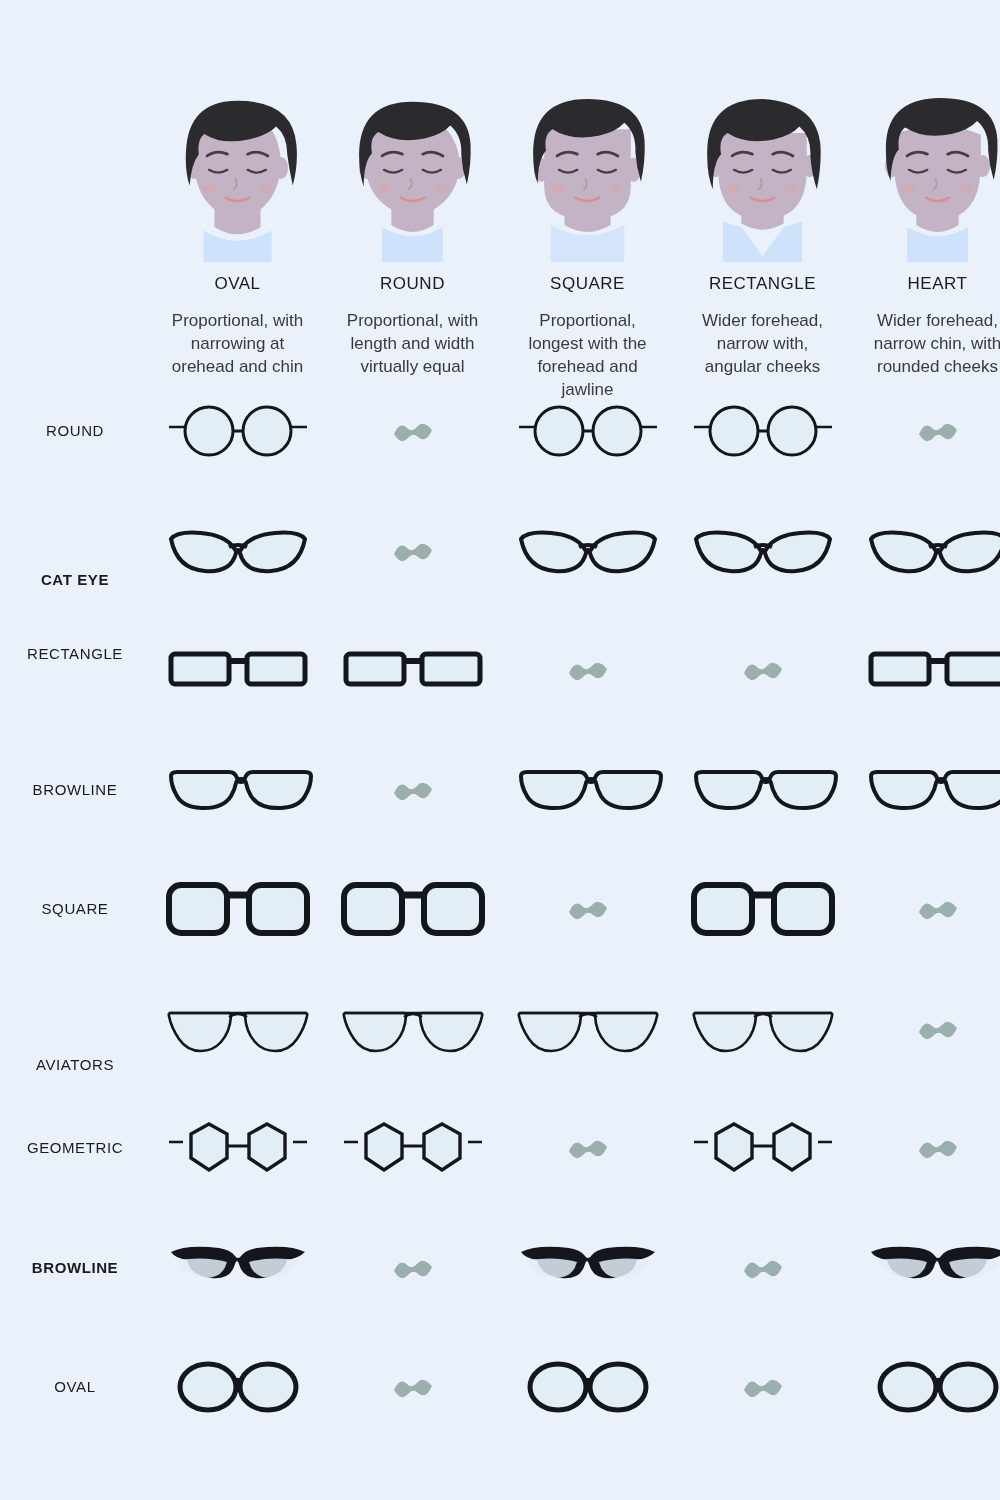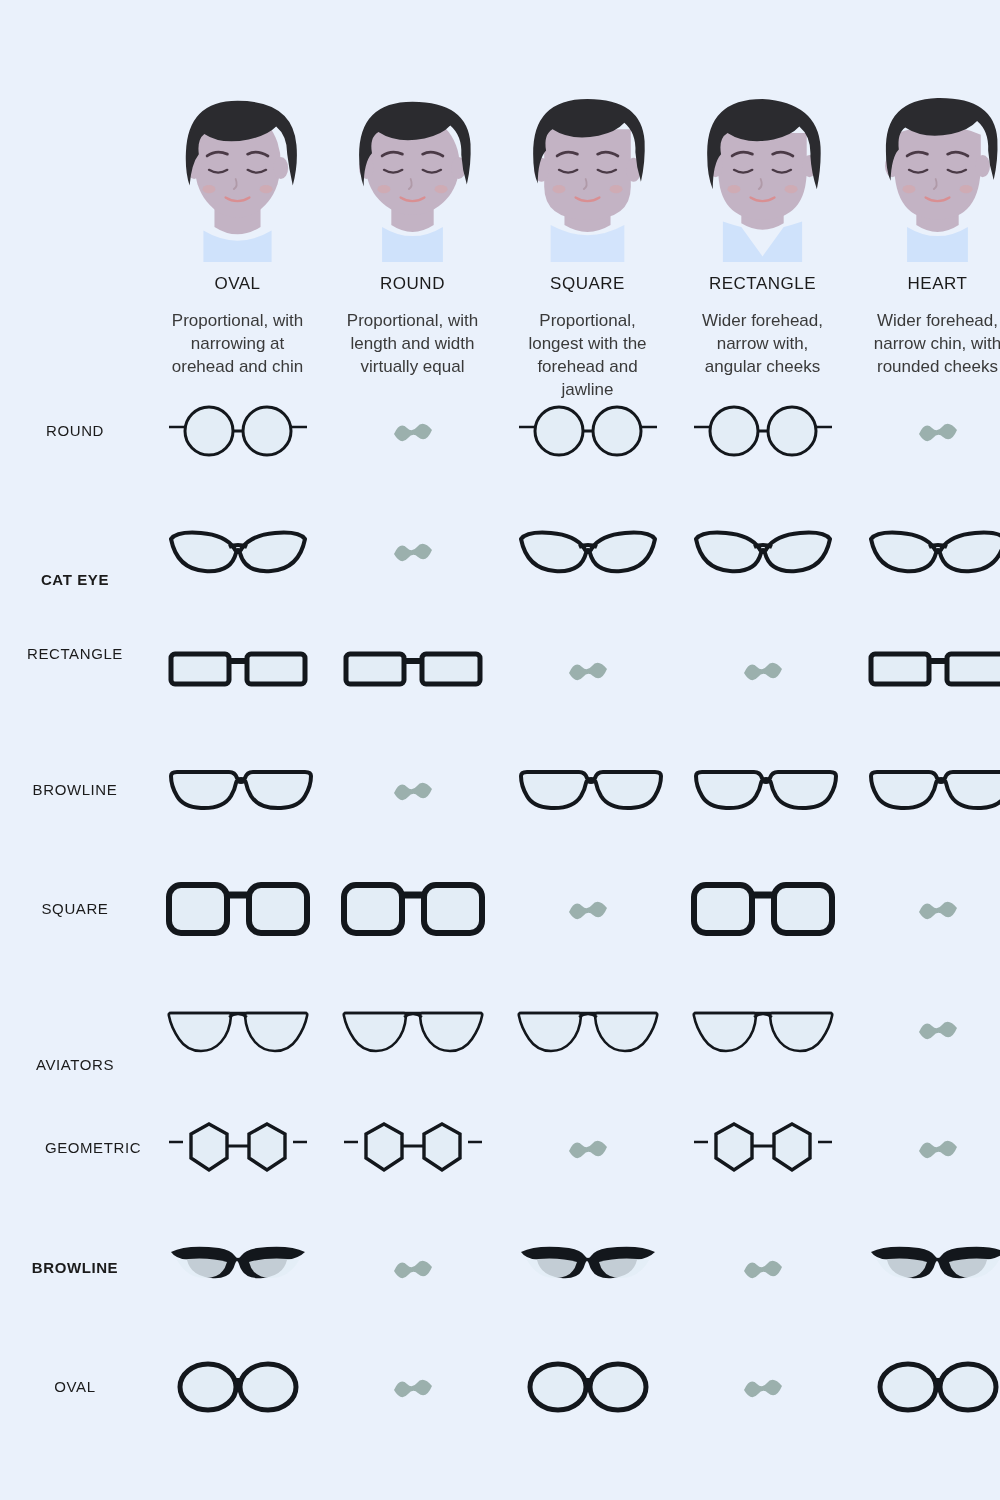--- a/index.html
+++ b/index.html
@@ -370,21 +370,21 @@
       <path d="M142 24 h-58 q-2 0 -2 3 q1 16 10 26 q8 9 20 9 q14 0 22 -12 q8 -12 10 -23 q1 -3 -2 -3 z" fill="#e3edf6" stroke="#13171c" stroke-width="2.6"></path>
       <path d="M66 28 q9 -6 18 0" stroke="#13171c" stroke-width="2.6" fill="none"></path>
       <line x1="6" y1="24" x2="144" y2="24" stroke="#13171c" stroke-width="2.6"></line>
       </svg>
     </div>
     <div class="cell" style="left: 850px; top: 973.5px;">
       <svg class="squiggle" width="44" height="30" viewBox="0 0 44 30" xmlns="http://www.w3.org/2000/svg">
     <path d="M3 18 q6 -13 13 -6 q5 5 10 -1 q6 -8 15 3 q-6 14 -14 7 q-5 -5 -10 1 q-7 8 -14 -4 z" fill="#9bb0ad"></path>
   </svg>
     </div>
-    <div class="row-label" style="top: 1139px; padding-left: 18px;">GEOMETRIC</div>
+    <div class="row-label" style="top: 1139px;">GEOMETRIC</div>
     <div class="cell" style="left: 150px; top: 1093px;">
       <svg width="150" height="80" viewBox="0 0 150 80" xmlns="http://www.w3.org/2000/svg">
       <line x1="62" y1="38" x2="88" y2="38" stroke="#13171c" stroke-width="3"></line>
       <line x1="6" y1="34" x2="20" y2="34" stroke="#13171c" stroke-width="2.5"></line>
       <line x1="130" y1="34" x2="144" y2="34" stroke="#13171c" stroke-width="2.5"></line>
       <polygon points="46,16 64,26 64,50 46,62 28,50 28,26" fill="#e3edf6" stroke="#13171c" stroke-width="3.4"></polygon>
       <polygon points="104,16 122,26 122,50 104,62 86,50 86,26" fill="#e3edf6" stroke="#13171c" stroke-width="3.4"></polygon>
       </svg>
     </div>
     <div class="cell" style="left: 325px; top: 1093px;">

